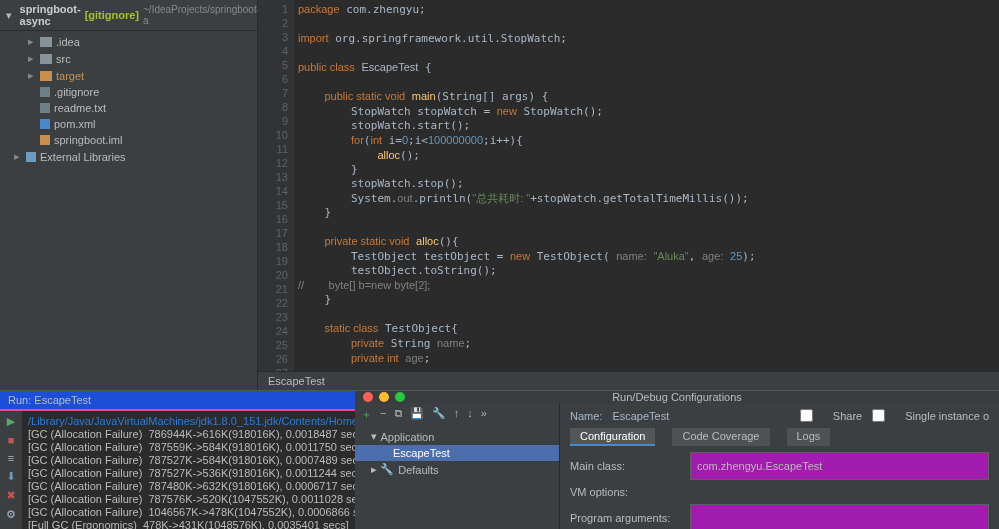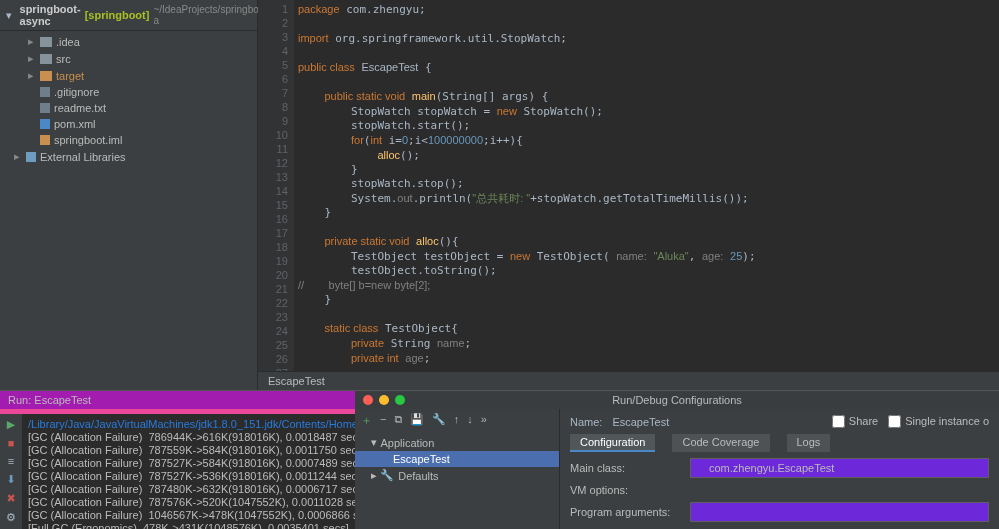--- a/index.html
+++ b/index.html
@@ -25,21 +25,21 @@
 .str{color:#6a8759}
 .num{color:#6897bb}
 .type{color:#a9b7c6}
 .com{color:#808080}
 .fn{color:#ffc66d}
 .param{color:#808080}
 .breadcrumb{background:#3c3f41;padding:3px 10px;border-top:1px solid #2b2b2b;color:#bbb}
 
 .bottom{height:139px;display:flex;border-top:1px solid #555}
 .run-panel{width:355px;background:#2b2b2b;display:flex;flex-direction:column}
-.run-tab{background:#a21caf;padding:3px 8px;color:#bbb;border-bottom:5px solid #ec4899}
+.run-tab{background:#1d4ed8;padding:3px 8px;color:#bbb;border-bottom:2px solid #ec4899}
 .run-body{flex:1;display:flex}
 .run-gutter{width:22px;background:#3c3f41;display:flex;flex-direction:column;align-items:center;padding-top:4px;gap:6px}
 .run-gutter span{font-size:11px;cursor:pointer}
 .console{flex:1;padding:4px 6px;font-family:Menlo,Consolas,monospace;font-size:10px;line-height:13px;color:#bbb;white-space:pre;overflow:hidden}
 .console .path{color:#287bde}
 
 .dialog{position:absolute;left:355px;top:390px;width:644px;height:139px;background:#3c3f41;border-top:1px solid #555;display:flex;flex-direction:column}
 .dlg-titlebar{background:#3a3d3f;display:flex;align-items:center;height:18px;padding:0 8px;justify-content:center;position:relative}
 .mac-dots{position:absolute;left:8px;display:flex;gap:6px}
 .mac-dots span{width:10px;height:10px;border-radius:50%}
@@ -48,38 +48,38 @@
 .dlg-left{width:205px;border-right:1px solid #2b2b2b;display:flex;flex-direction:column}
 .dlg-toolbar{padding:4px 6px;display:flex;gap:8px;color:#afb1b3}
 .dlg-toolbar span{cursor:pointer}
 .dlg-tree{flex:1;padding:2px 0}
 .dlg-node{padding:2px 6px 2px 16px;display:flex;align-items:center;gap:4px;color:#bbb;cursor:pointer}
 .dlg-node.child{padding-left:38px;color:#999}
 .dlg-node.sel{background:#4b6eaf;color:#fff}
 .dlg-right{flex:1;padding:6px 10px;display:flex;flex-direction:column;gap:6px}
 .dlg-row{display:flex;align-items:center;gap:10px}
 .dlg-row label{width:110px;color:#bbb}
-.dlg-row .val{flex:1;background:#6d28d9;border:1px solid #5e6060;padding:2px 18px;color:#bbb;height:20px;display:flex;align-items:center}
+.dlg-row .val{flex:1;background:#a21caf;border:1px solid #5e6060;padding:2px 6px;color:#bbb;height:28px;display:flex;align-items:center}
 .tabs{display:flex;gap:17px}
 .tabs span{padding:2px 10px;background:#4e5254;color:#bbb;cursor:pointer}
 .tabs span.active{background:#515658;color:#fff;border-bottom:2px solid #4a88c7}
 .dlg-top-row{display:flex;align-items:center;gap:10px}
-.chk{display:flex;align-items:flex-start;gap:4px;color:#bbb}
+.chk{display:flex;align-items:center;gap:20px;color:#bbb}
 .chk input{accent-color:#6e6e6e}
 </style>
 </head>
 <body>
 
 <div class="top">
   <div class="sidebar">
     <div class="sb-header">
       <span class="arrow">▾</span>
       <span class="folder-icon"></span>
       <b>springboot-async</b>
-      <b style="color:#a8c023">[springboot]</b>
+      <b style="color:#a8c023">[gitignore]</b>
       <span class="path">~/IdeaProjects/springboot-a</span>
     </div>
     <div class="tree">
       <div class="tree-item indent1">
           <span class="arrow">▸</span>
           <span class="folder-icon"></span>
           <span>.idea</span>
         </div>
       <div class="tree-item indent1">
           <span class="arrow">▸</span>

